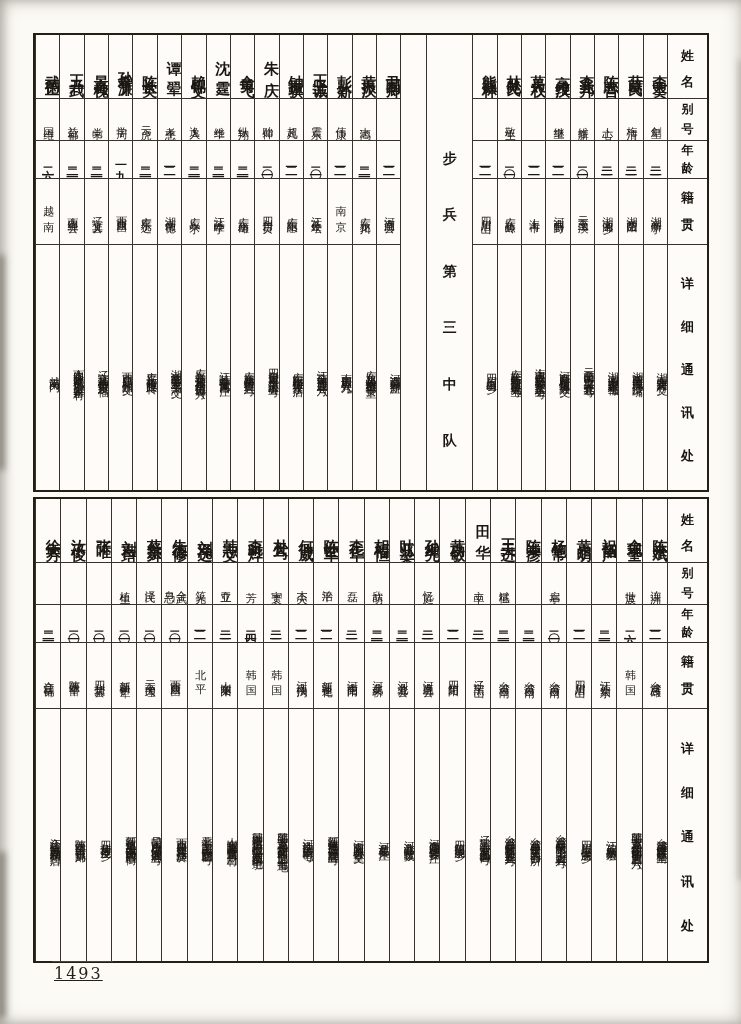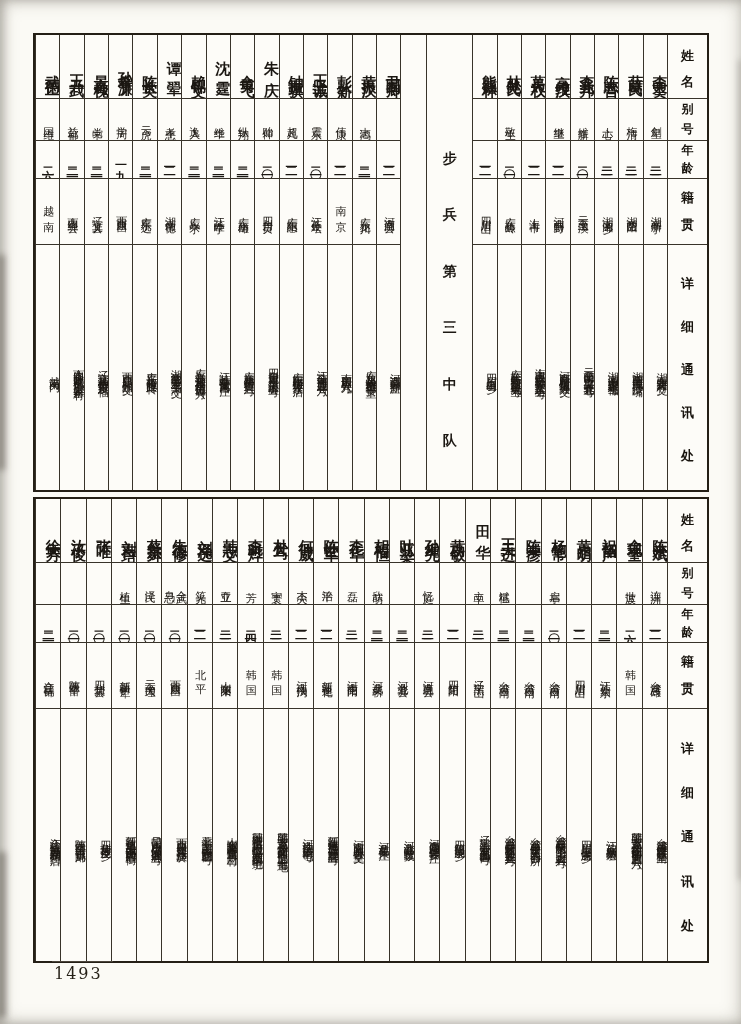--- a/index.html
+++ b/index.html
@@ -71,21 +71,21 @@
     margin-top:115px;height:300px;display:flex;flex-direction:column;
     justify-content:space-between;align-items:center;
     font-size:14px;font-weight:bold;color:#1b1712;
   }
   .empty-cell{flex:1;border-bottom:none;}
 
   .name-mark{font-size:8px;letter-spacing:0;display:inline;}
 
   .pagenum{
     position:absolute;left:52px;top:961px;font-size:16px;letter-spacing:2px;
-    color:#241f16;border-top:1.5px solid #4a443a;padding:2px 10px 0 2px;
+    color:#241f16;border-top:1.5px solid #4a443a;padding:2px 10px 0 2px;text-decoration:underline;
   }
 </style>
 </head>
 <body>
 
 <div class="page">
   <div id="table-top" class="rtable">
       <div class="col header-col">
         <div class="cell c-name hc-name">
           <div class="hspread">

